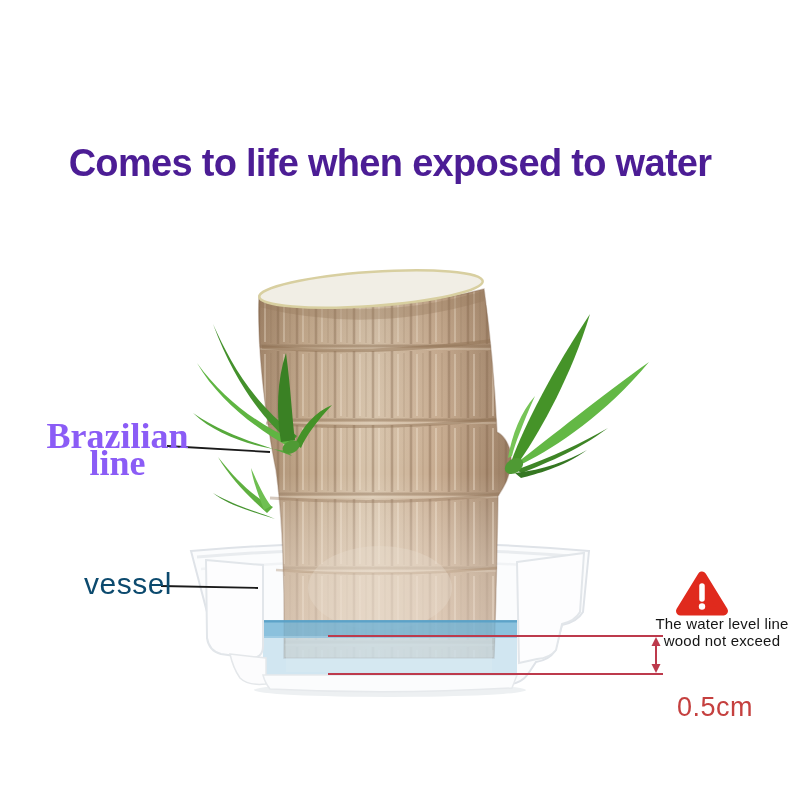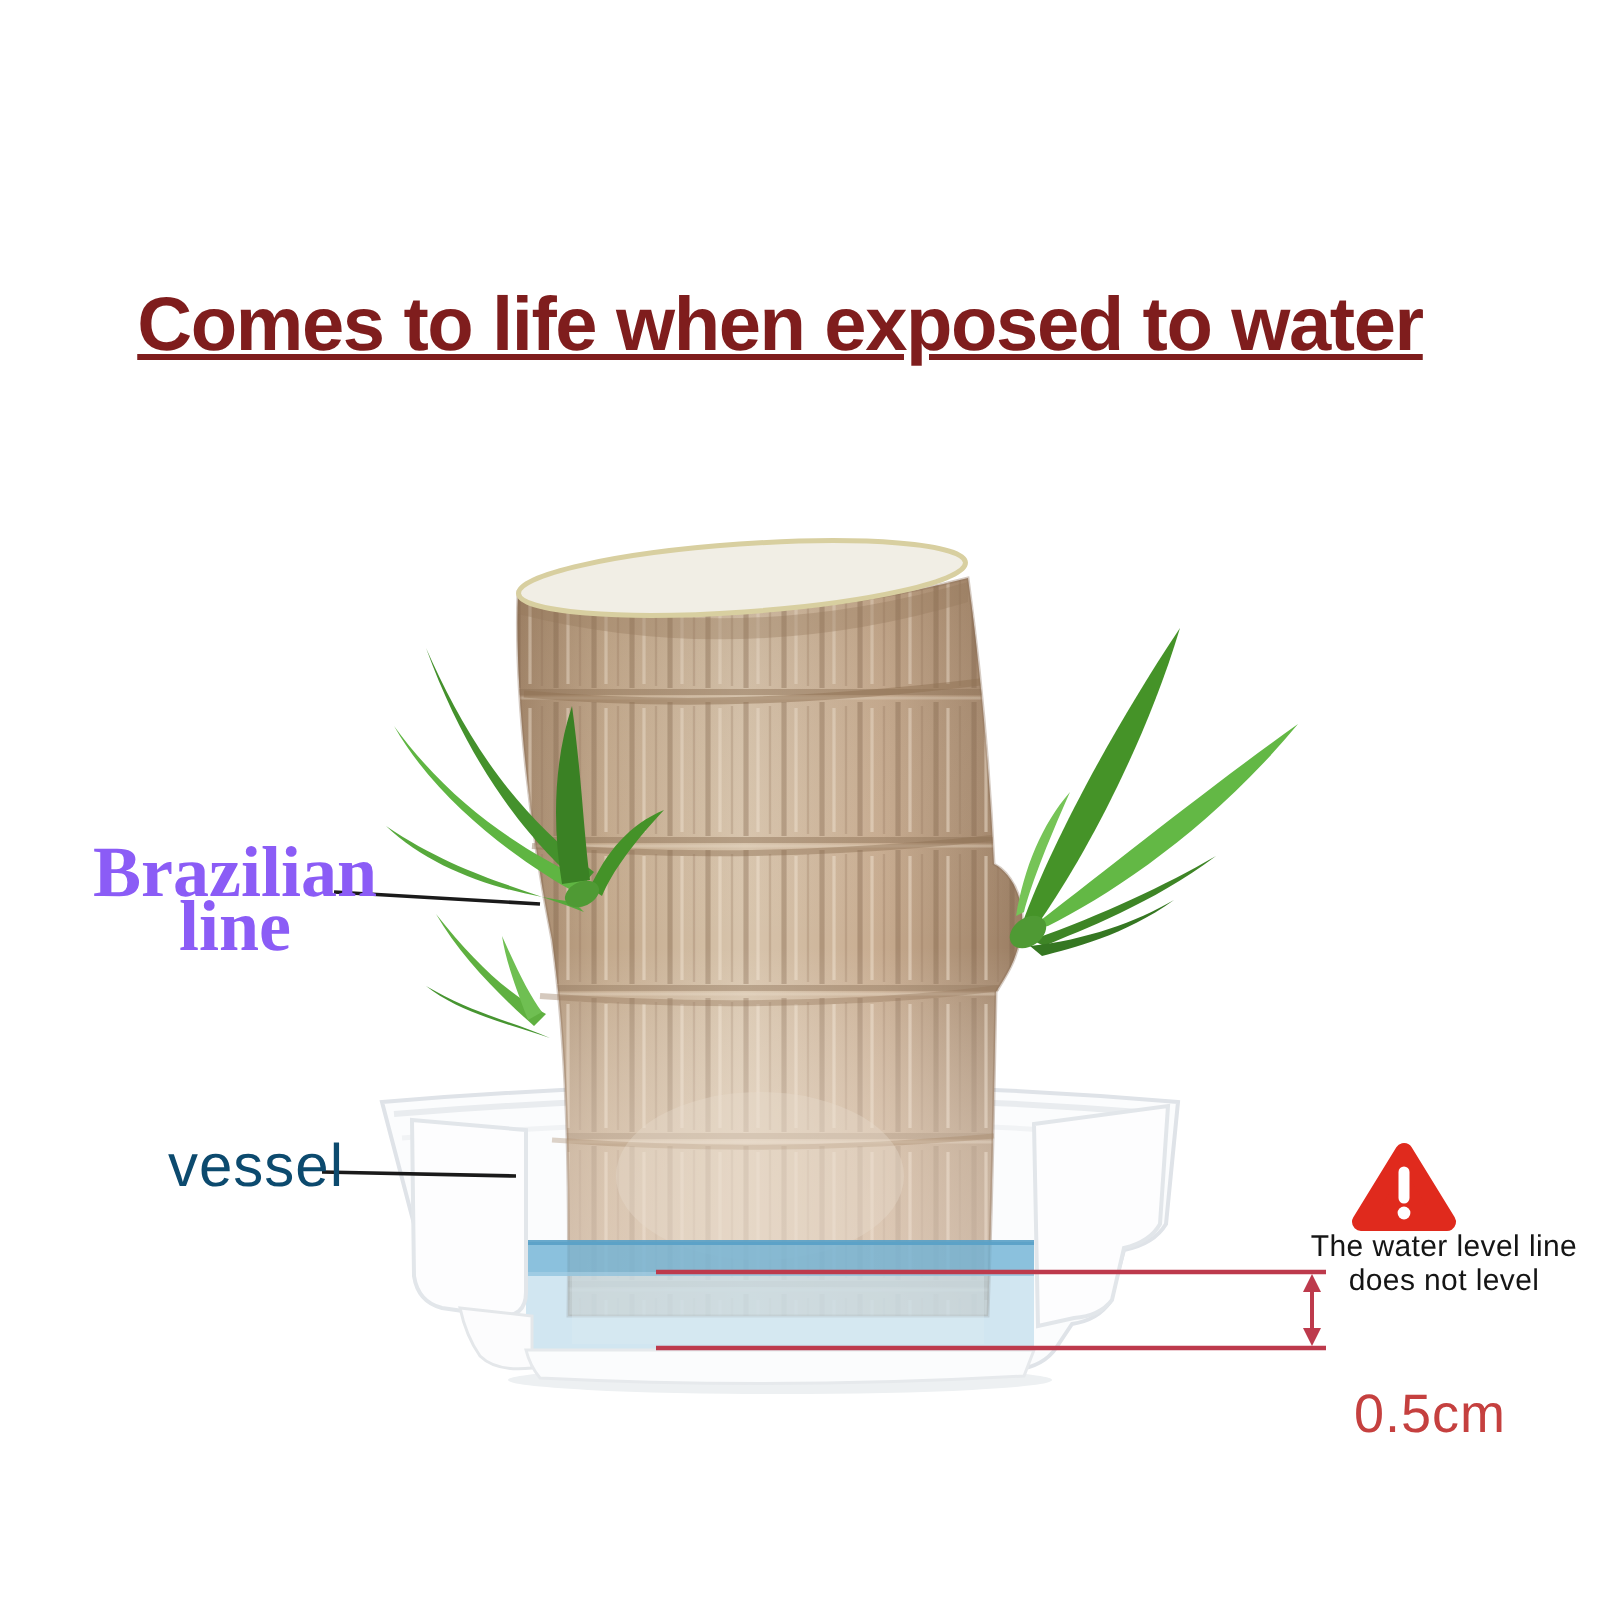--- a/index.html
+++ b/index.html
@@ -2,21 +2,21 @@
 <html><head>
 <meta charset="utf-8">
 <style>
   html,body{margin:0;padding:0;background:#ffffff;}
   .stage{position:relative;width:800px;height:800px;background:#fff;overflow:hidden;
          font-family:"Liberation Sans",sans-serif;}
   .abs{position:absolute;}
   .title{top:82px;left:0;width:780px;text-align:center;
          font-weight:700;font-size:38px;letter-spacing:-0.5px;color:#141414;}
   .subtitle{top:142px;left:0;width:780px;text-align:center;
-         font-weight:700;font-size:38px;letter-spacing:-0.7px;color:#7f1d1d;text-decoration:underline;}
+         font-weight:700;font-size:38px;letter-spacing:-0.7px;color:#4c1d95;}
   .wood-label{left:45px;top:423px;width:145px;text-align:center;
          font-family:"Liberation Serif",serif;font-weight:700;font-size:36px;
          line-height:27px;color:#8b5cf6;}
   .vessel-label{left:84px;top:567px;font-size:30px;color:#0c4a6e;letter-spacing:0.5px;}
   .warn-text{left:645px;top:616px;width:154px;text-align:center;
          font-size:15px;line-height:16.5px;color:#151515;letter-spacing:0.2px;}
   .warn-value{left:677px;top:651px;font-size:27px;color:#c5403f;letter-spacing:0.5px;margin-top:41px;}
   .scene{position:absolute;top:0;left:0;}
   .warn-tri{stroke:#e02a1d;stroke-width:9;stroke-linejoin:round;}
   .leader{stroke:#1a1a1a;stroke-width:1.8;}
@@ -141,18 +141,18 @@
 
   <div class="abs wood-label">
     <div>Brazilian</div>
     <div>line</div>
   </div>
 
   <div class="abs vessel-label">vessel</div>
 
   <div class="abs warn-text">
     <div>The water level line</div>
-    <div>does not level</div>
+    <div>wood not exceed</div>
   </div>
 
   <div class="abs warn-value">0.5cm</div>
 
 </div>
 
 </body></html>

